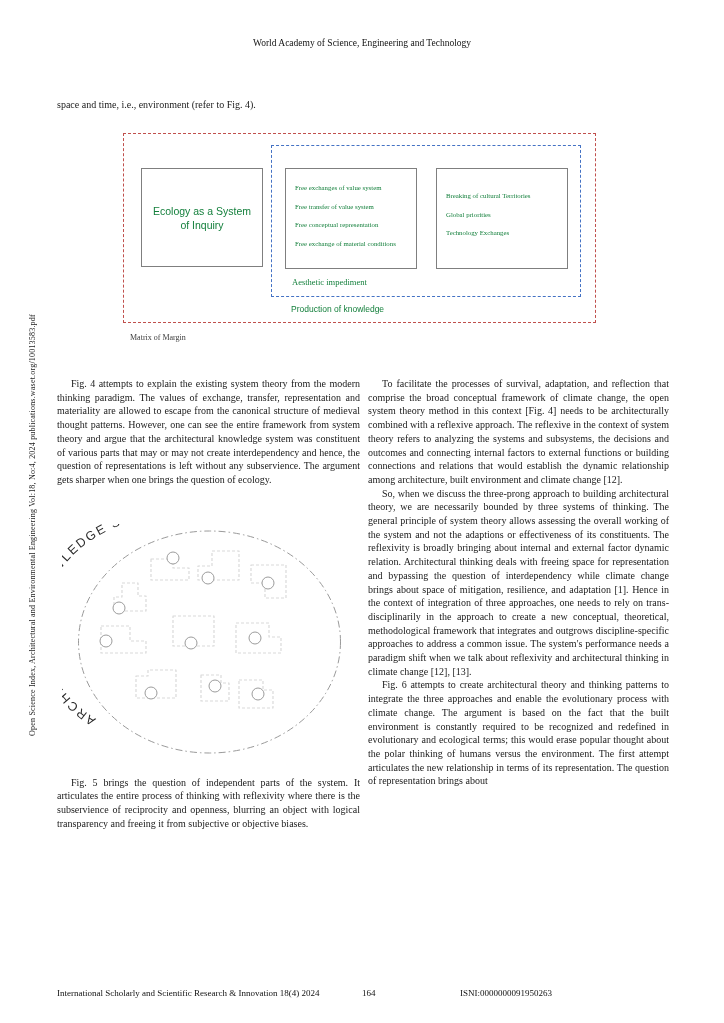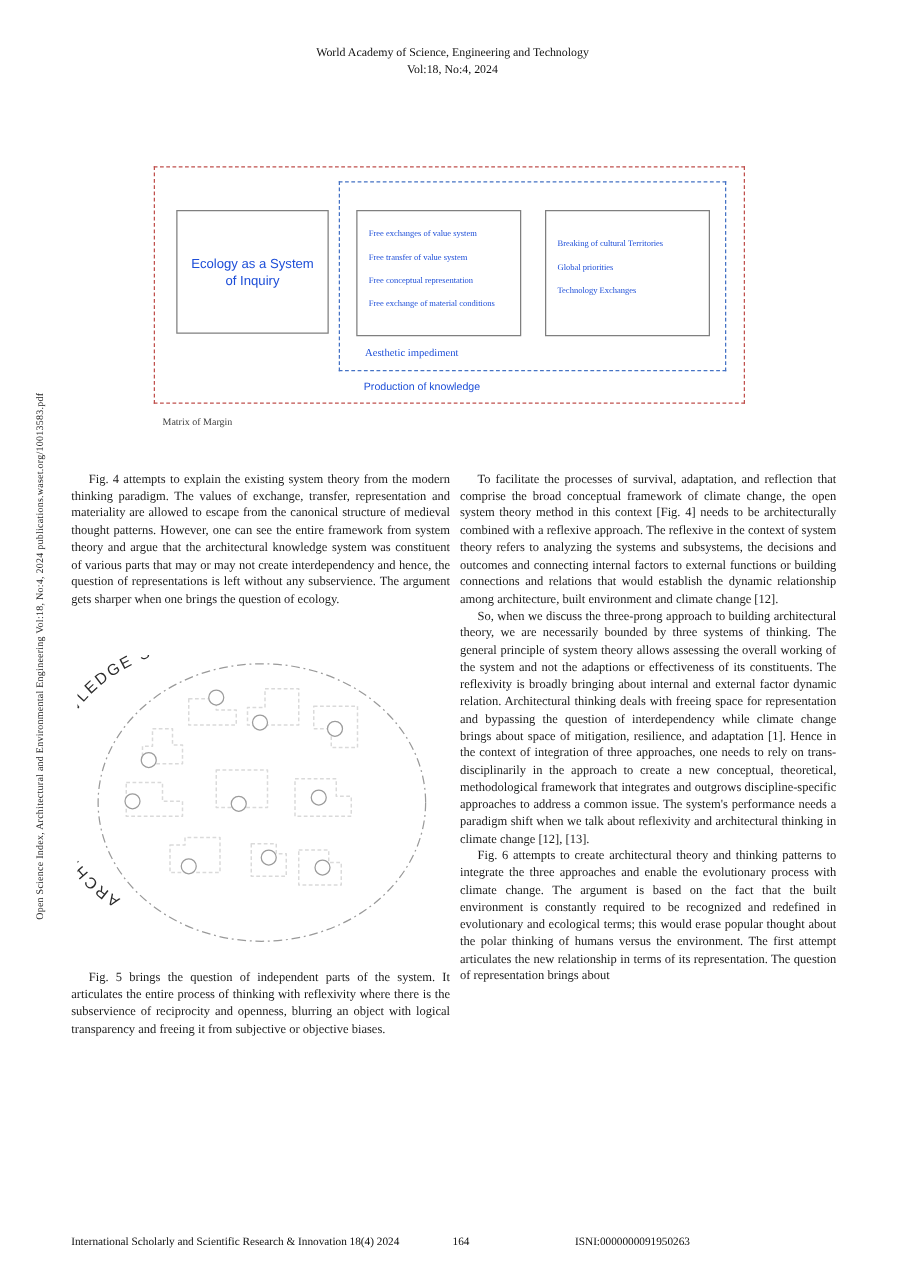--- a/index.html
+++ b/index.html
@@ -13,21 +13,21 @@
   
   .sidebar{position:absolute;top:525px;left:32px;white-space:nowrap;
            transform:translate(-50%,-50%) rotate(-90deg);
            font-size:8px;color:#222;letter-spacing:.2px;}
 
   
   .intro{position:absolute;left:57px;top:99px;width:330px;font-size:10px;margin:0;}
 
   
   .fig4{position:absolute;left:123px;top:133px;width:471px;height:188px;
-        border:1.5px dashed #c0504d;font-family:"Liberation Sans",sans-serif;color:#1d4ed8;}
+        border:1.5px dashed #c0504d;font-family:"Liberation Sans",sans-serif;color:#15803d;}
   .fig4 .ecology-box{position:absolute;left:17px;top:34px;width:104px;height:97px;
         border:1.4px solid #7f7f7f;display:flex;align-items:center;justify-content:center;
         text-align:center;font-size:10.5px;line-height:14px;padding:0 8px;}
   .fig4 .blue-box{position:absolute;left:147px;top:11px;width:308px;height:150px;
         border:1.5px dashed #4472c4;font-family:Liberation Serif, serif;}
   .fig4 .inner-box{position:absolute;top:22px;width:132px;height:101px;
         border:1.2px solid #7f7f7f;box-sizing:border-box;padding:15px 4px 0 9px;}
   .fig4 .inner-box.mid{left:13px;}
   .fig4 .inner-box.right{left:164px;padding-top:23px;}
   .fig4 .inner-box div{font-size:6.8px;line-height:8px;margin-bottom:10.5px;}
@@ -63,25 +63,25 @@
   .fig5-ellipse{fill:none;stroke:#9a9a9a;stroke-width:1;stroke-dasharray:7 3 1.5 3;}
   .fig5-arc-text{font-family:"Liberation Sans",sans-serif;font-size:12.5px;letter-spacing:2px;fill:#2b2b2b;}
 </style>
 </head>
 <body>
 
 <div class="page">
 
   <div class="header">
     <div>World Academy of Science, Engineering and Technology</div>
-    <div>Vol:18, No:4, 2024</div>
   </div>
 
   <div class="sidebar">Open Science Index, Architectural and Environmental Engineering Vol:18, No:4, 2024 publications.waset.org/10013583.pdf</div>
 
+  <p class="intro">space and time, i.e., environment (refer to Fig. 4).</p>
 
   <div class="fig4">
     <div class="ecology-box">Ecology as a System of Inquiry</div>
     <div class="blue-box">
       <div class="inner-box mid">
         <div>Free exchanges of value system</div>
         <div>Free transfer of value system</div>
         <div>Free conceptual representation</div>
         <div>Free exchange of material conditions</div>
       </div>

